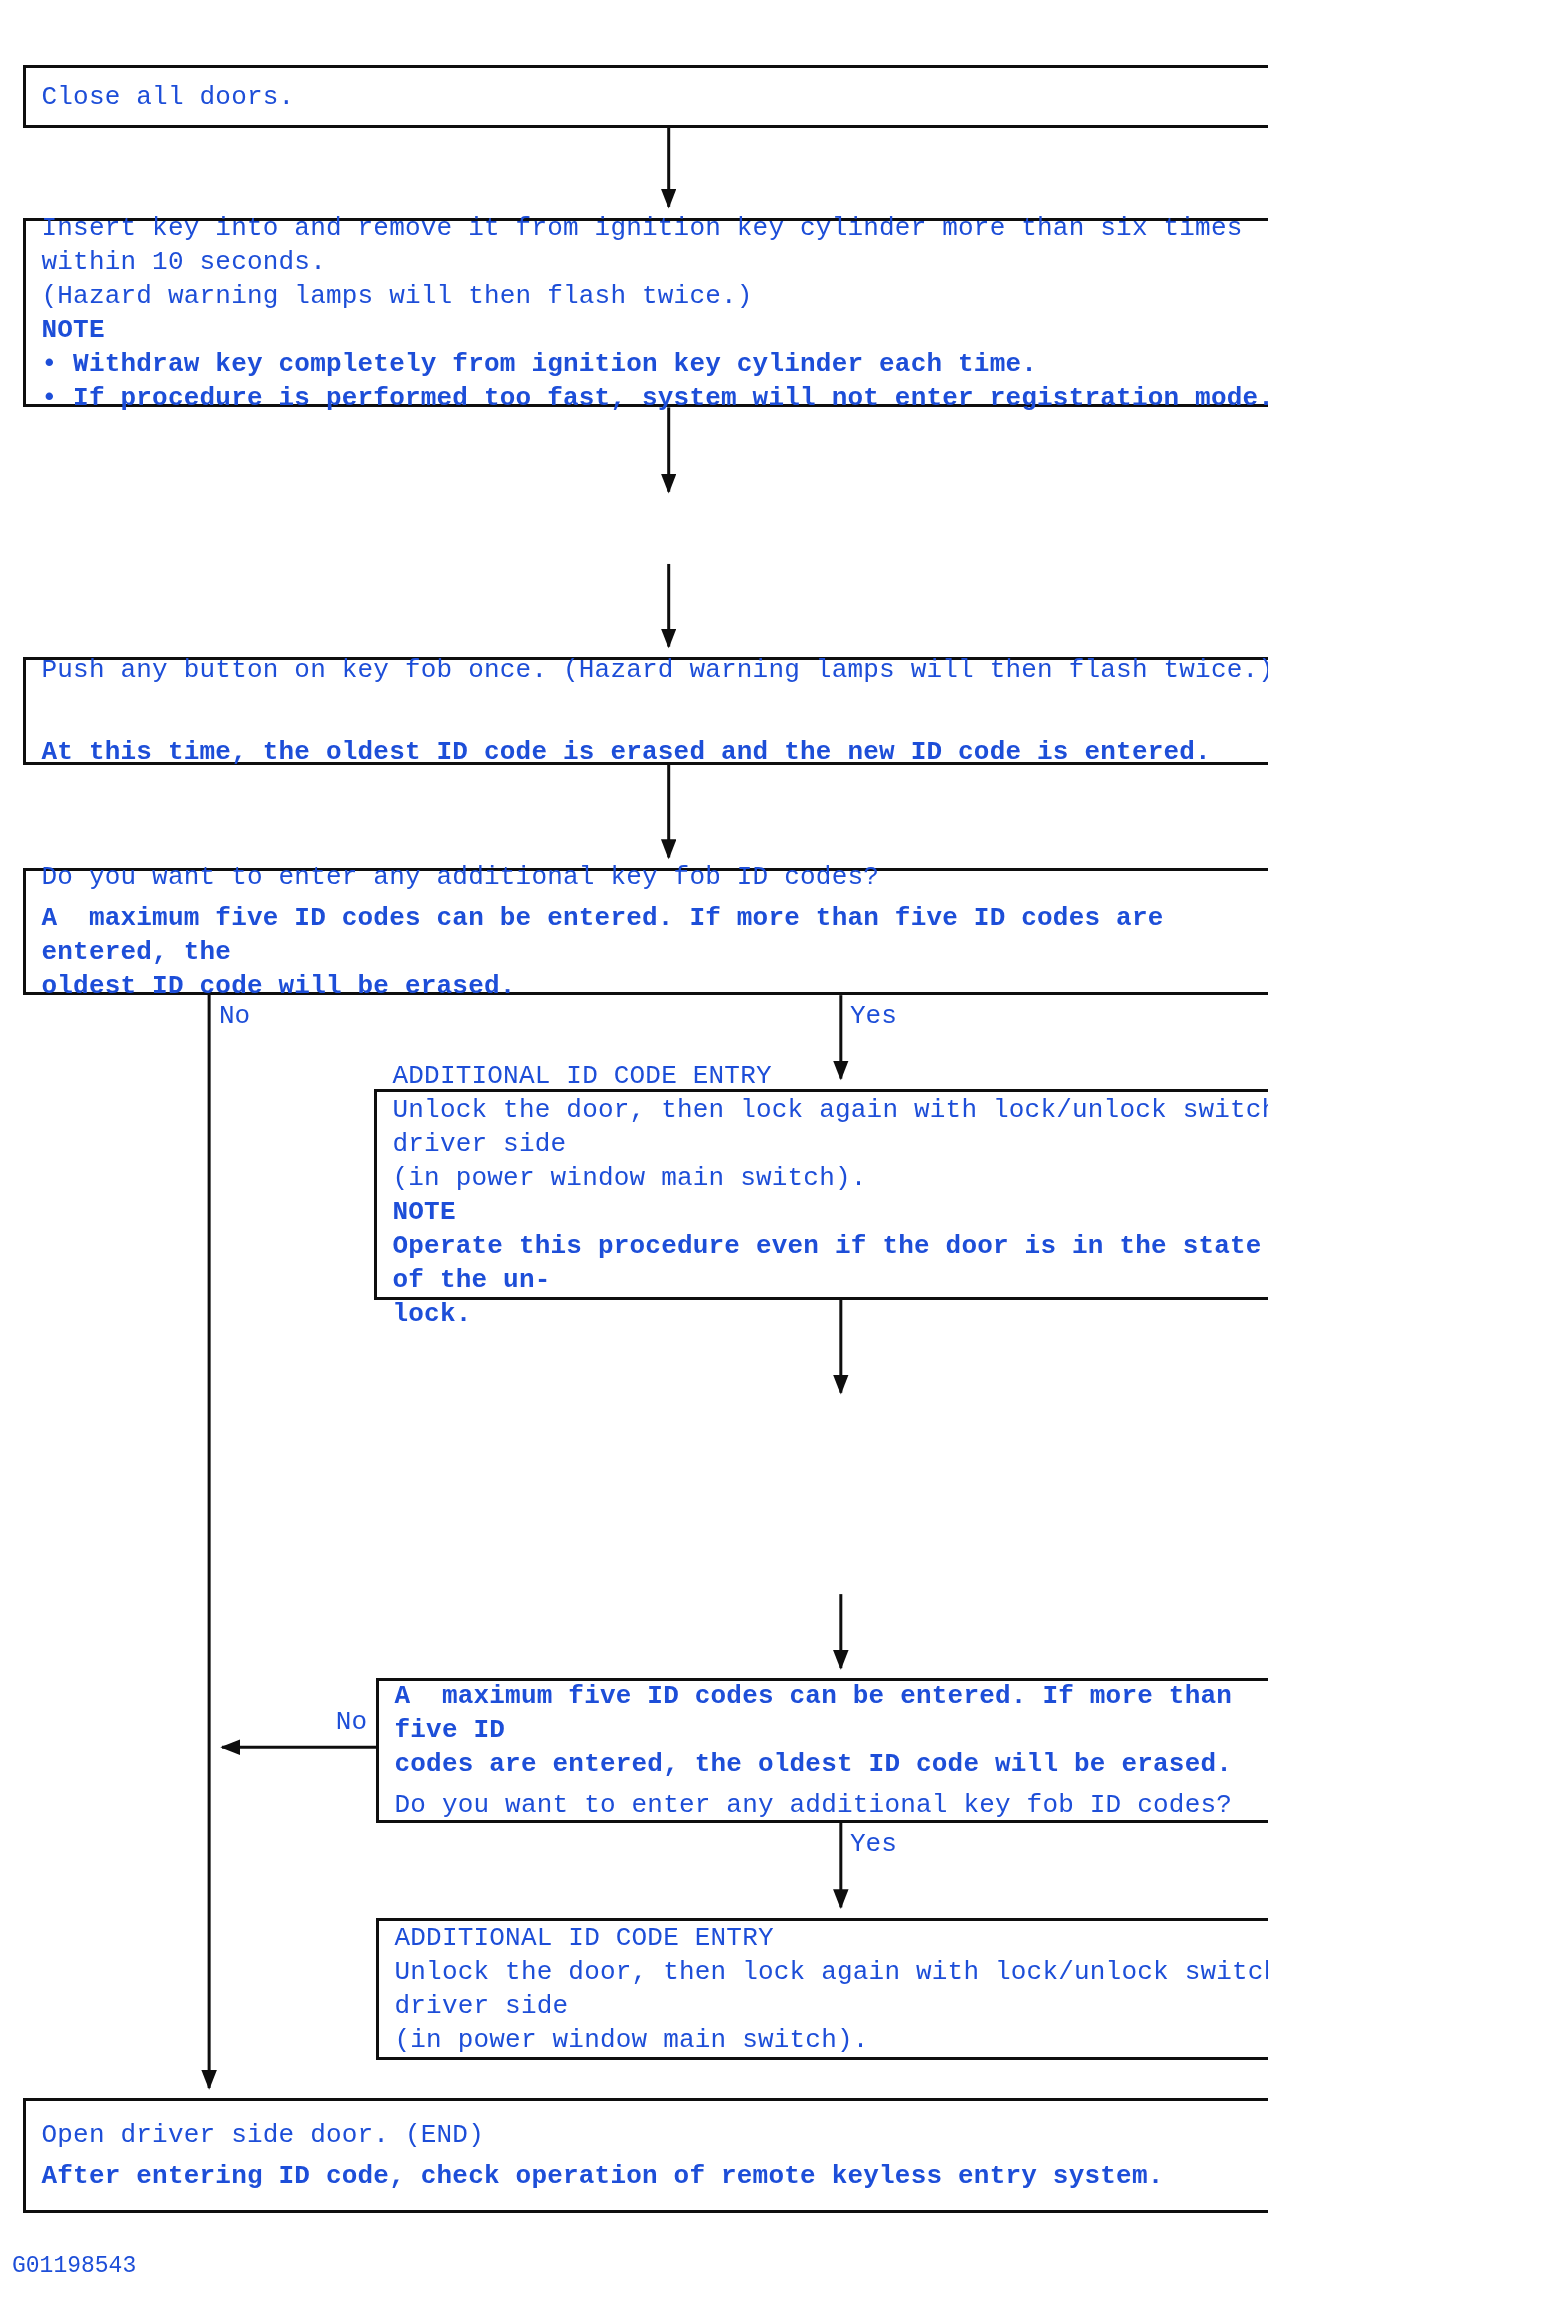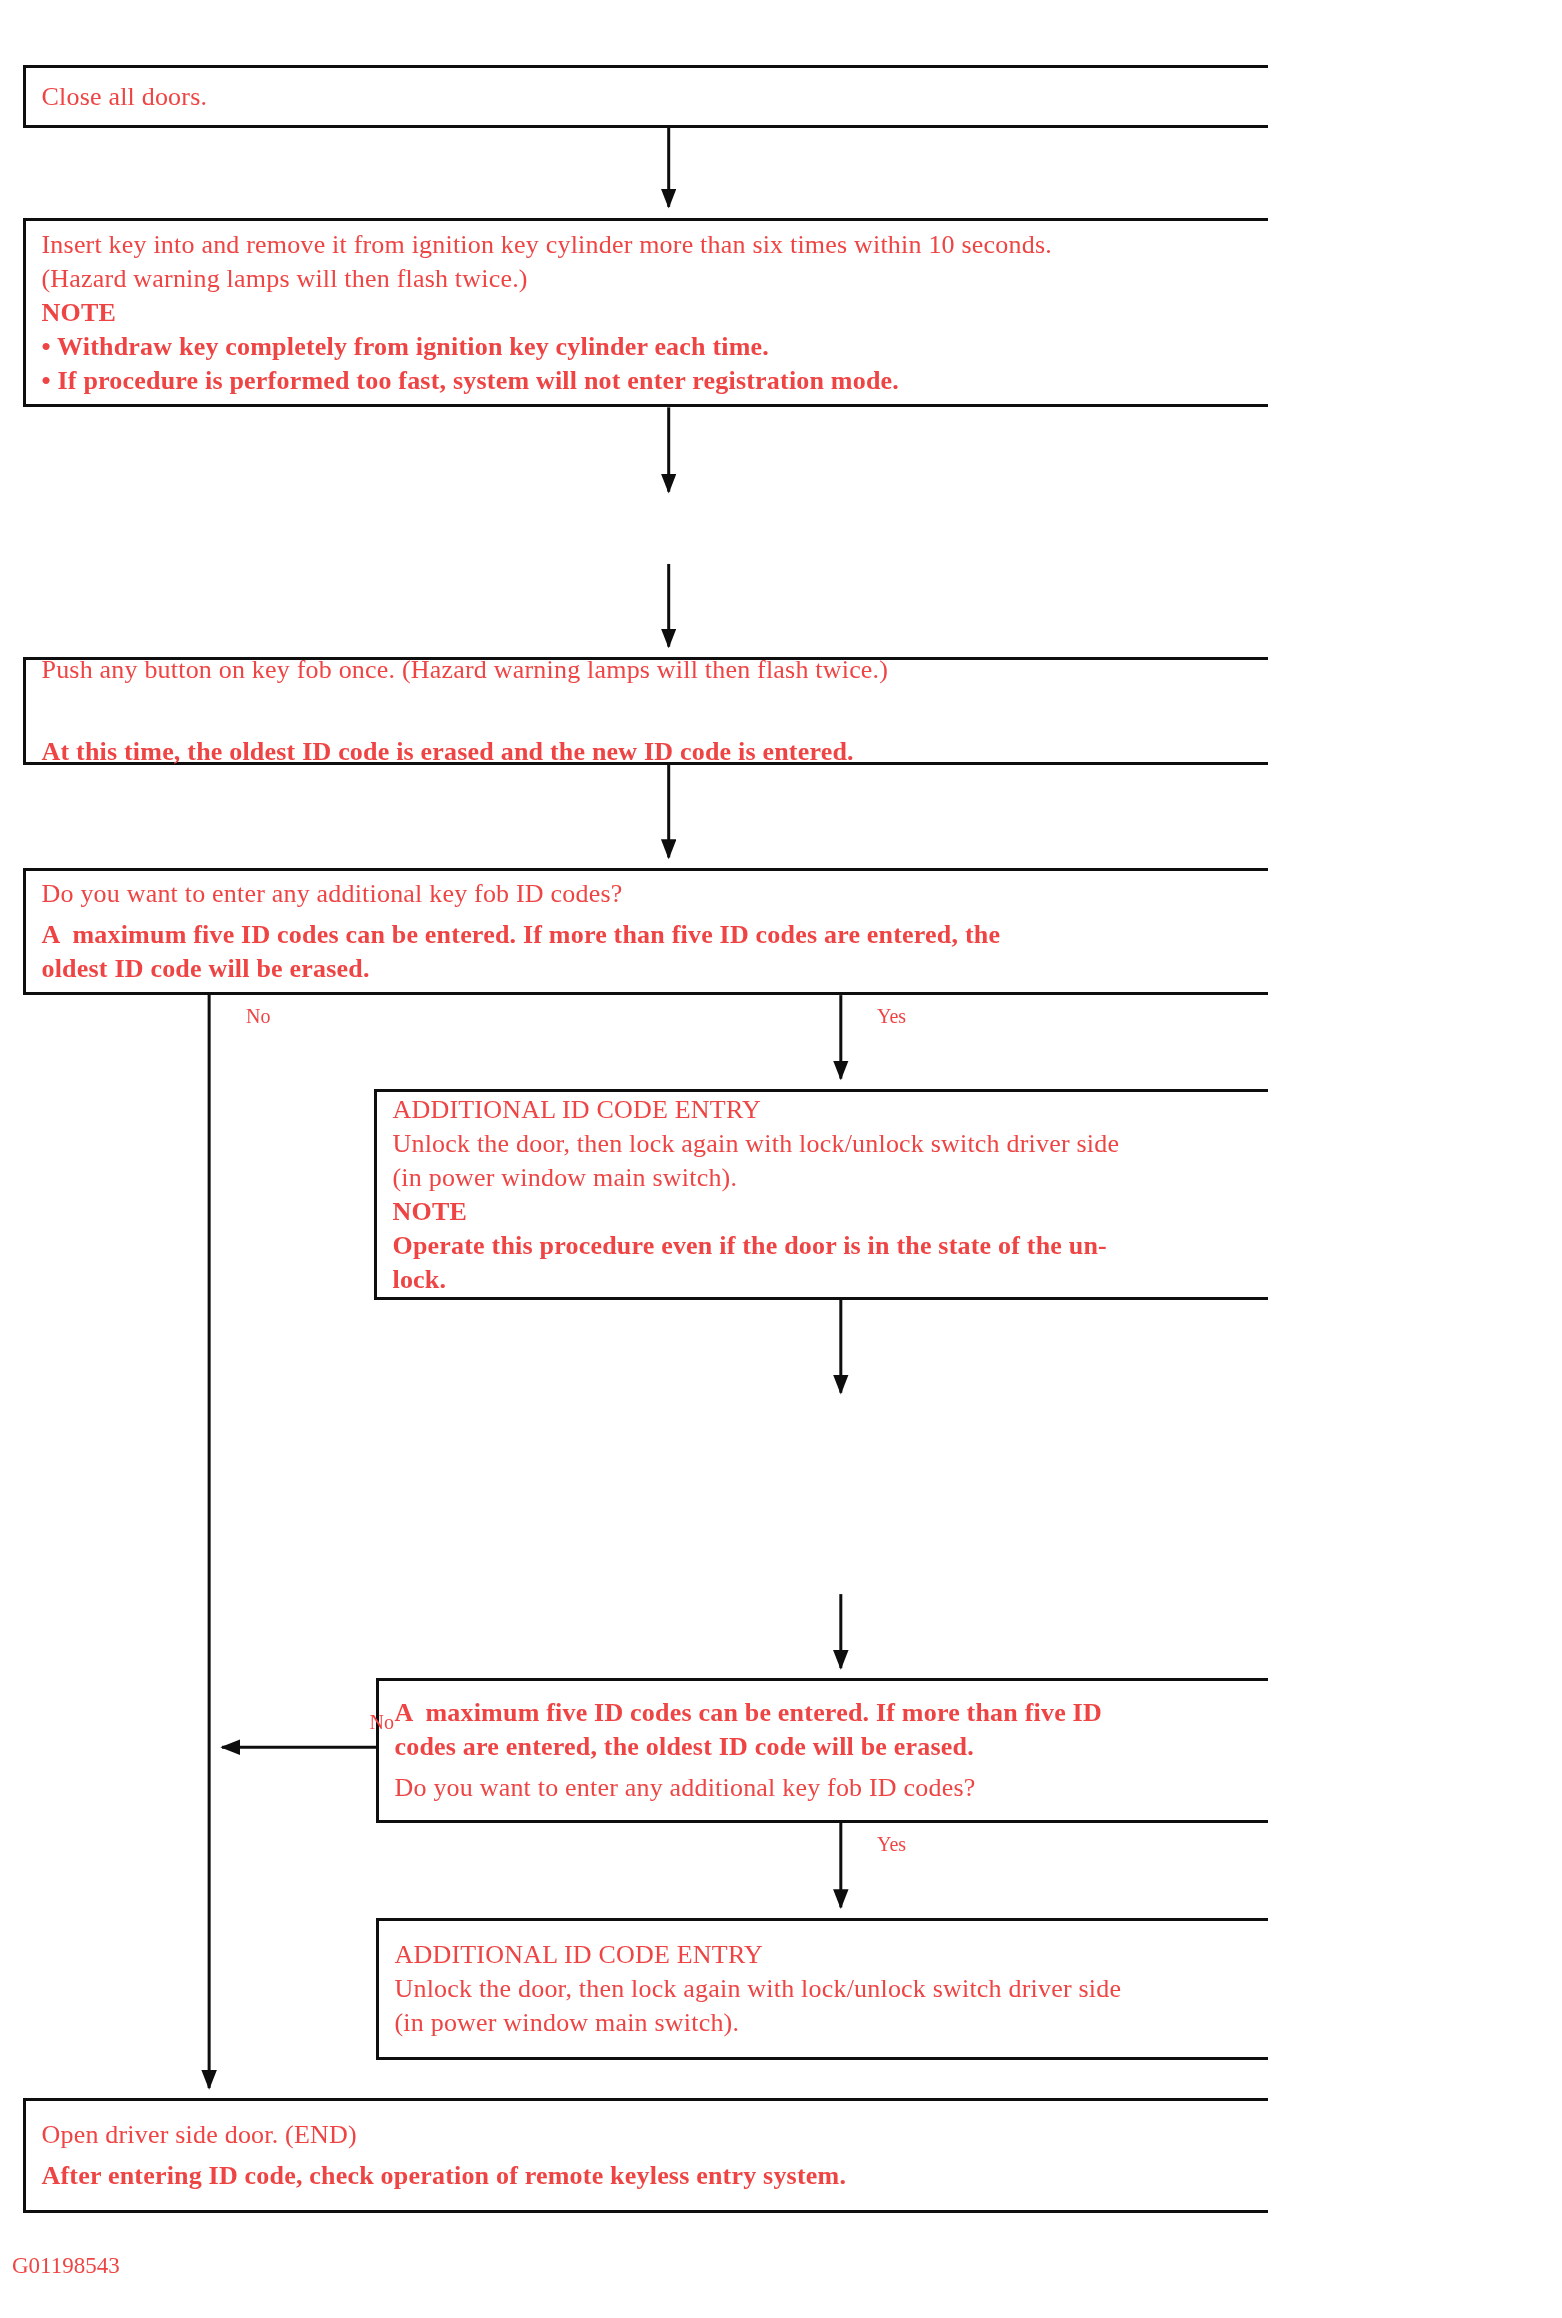--- a/index.html
+++ b/index.html
@@ -1,21 +1,21 @@
 <!DOCTYPE html>
 <html style="font-size:13.8px"><head>
 <meta charset="utf-8">
 <style>
   html,body{margin:0;padding:0;background:#ffffff;}
   .page{
     position:relative;
     width:1268px;height:2319px;
     background:#ffffff;
-    font-family:Liberation Serif, serif;
-    color:#ef4444;
+    font-family:Liberation Mono, monospace;
+    color:#1d4ed8;
     overflow:hidden;
   }
   .wires{position:absolute;left:0;top:0;width:1562px;height:2319px;}
   .box{
     position:absolute;
     border:3.4px solid #0e0e0e;
     background:#ffffff;
     box-sizing:border-box;
     display:flex;flex-direction:column;justify-content:center;
     padding:6.9px 15.5px;
@@ -24,23 +24,22 @@
     font-size:26px;
     line-height:34px;
     white-space:pre-wrap;
     letter-spacing:0.2px;
   }
   .b{font-weight:bold;}
   .gap{margin-top:12px;}
   .gap-sm{margin-top:6.9px;}
   .branch-label{
     position:absolute;
-    font-size:20px;line-height:29px;
+    font-size:26px;line-height:29px;
     white-space:nowrap;
-    margin-left:27px;
   }
   .caption{
     position:absolute;
     left:12px;top:2253px;
     font-size:23px;
   }
   
   #box-close      {left:23px;  top:65px;   width:1287px; height:63px;}
   #box-insert6    {left:23px;  top:218px;  width:1288px; height:189px;}
   #box-acc        {left:23px;  top:502px;  width:1285px; height:62px;}

